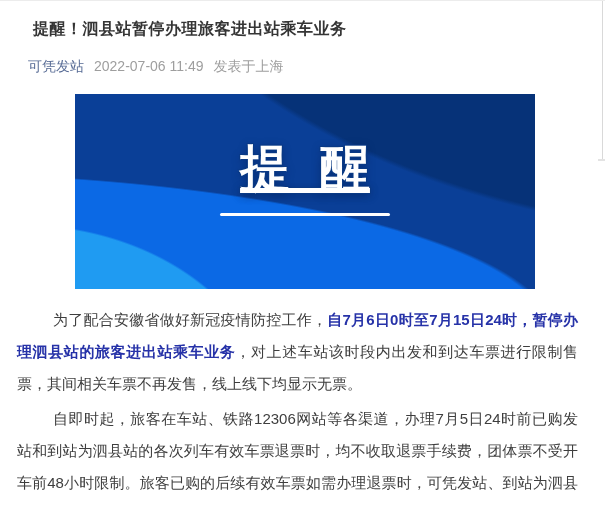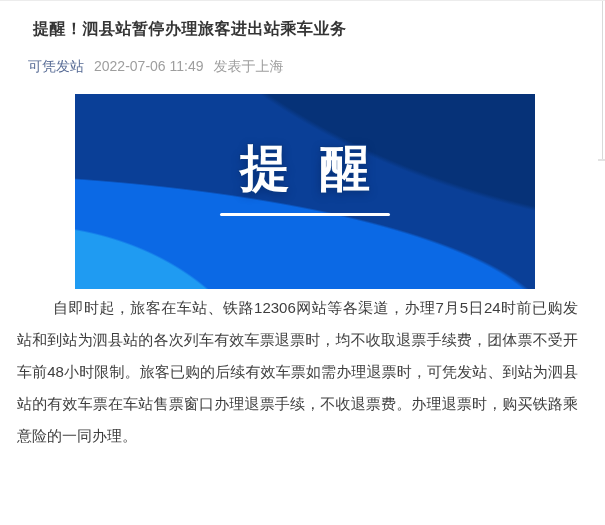--- a/index.html
+++ b/index.html
@@ -40,20 +40,21 @@
   .banner-word{
     position:absolute;top:48px;left:0;right:0;
     text-align:center;
     font-size:50px;line-height:52px;font-weight:800;
     color:#ffffff;
     word-spacing:16px;
     text-shadow:
       -1px -1px 0 #0a3a85, 1px -1px 0 #0a3a85,
       -1px 1px 0 #0a3a85, 1px 1px 0 #0a3a85,
       0 2px 10px rgba(3,25,70,.45);
+    text-decoration: underline;
   }
   .banner-underline{
     position:absolute;top:119px;left:145px;
     width:170px;height:3px;background:#ffffff;border-radius:2px;
   }
   .body-text{
     margin:0 27px 0 17px;
     text-align:justify;
   }
   .para{
@@ -83,19 +84,20 @@
   <div class="meta-row">
     <a class="account-link">可凭发站</a><span class="meta-date">2022-07-06 11:49</span><span class="meta-loc">发表于上海</span>
   </div>
 
   <div class="banner">
     <div class="banner-word">提 醒</div>
     <div class="banner-underline"></div>
   </div>
 
   <div class="body-text">
+    <p class="para para-1"><span>为了配合安徽省做好新冠疫情防控工作，</span><span class="em">自7月6日0时至7月15日24时，暂停办理泗县站的旅客进出站乘车业务</span><span>，对上述车站该时段内出发和到达车票进行限制售票，其间相关车票不再发售，线上线下均显示无票。</span></p>
     <p class="para para-2"><span>自即时起，旅客在车站、铁路12306网站等各渠道，办理7月5日24时前已购发站和到站为泗县站的各次列车有效车票退票时，均不收取退票手续费，团体票不受开车前48小时限制。旅客已购的后续有效车票如需办理退票时，可凭发站、到站为泗县站的有效车票在车站售票窗口办理退票手续，不收退票费。办理退票时，购买铁路乘意险的一同办理。</span></p>
   </div>
 
   <div class="scroll-line"></div>
   <div class="scroll-tick"></div>
 
 </div>
 
 </body></html>

